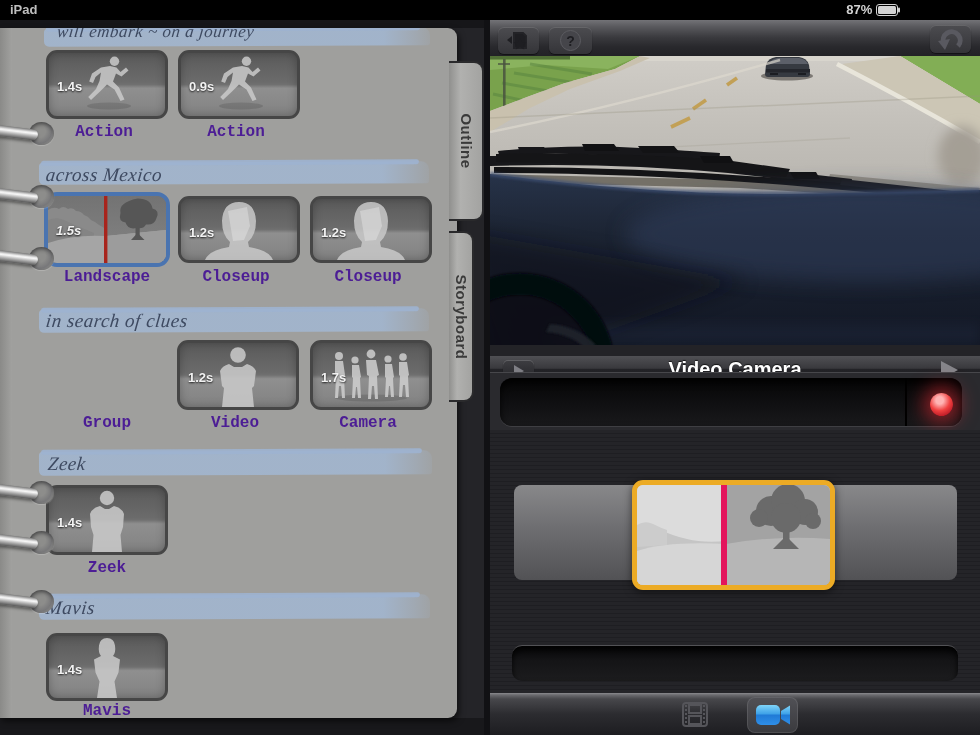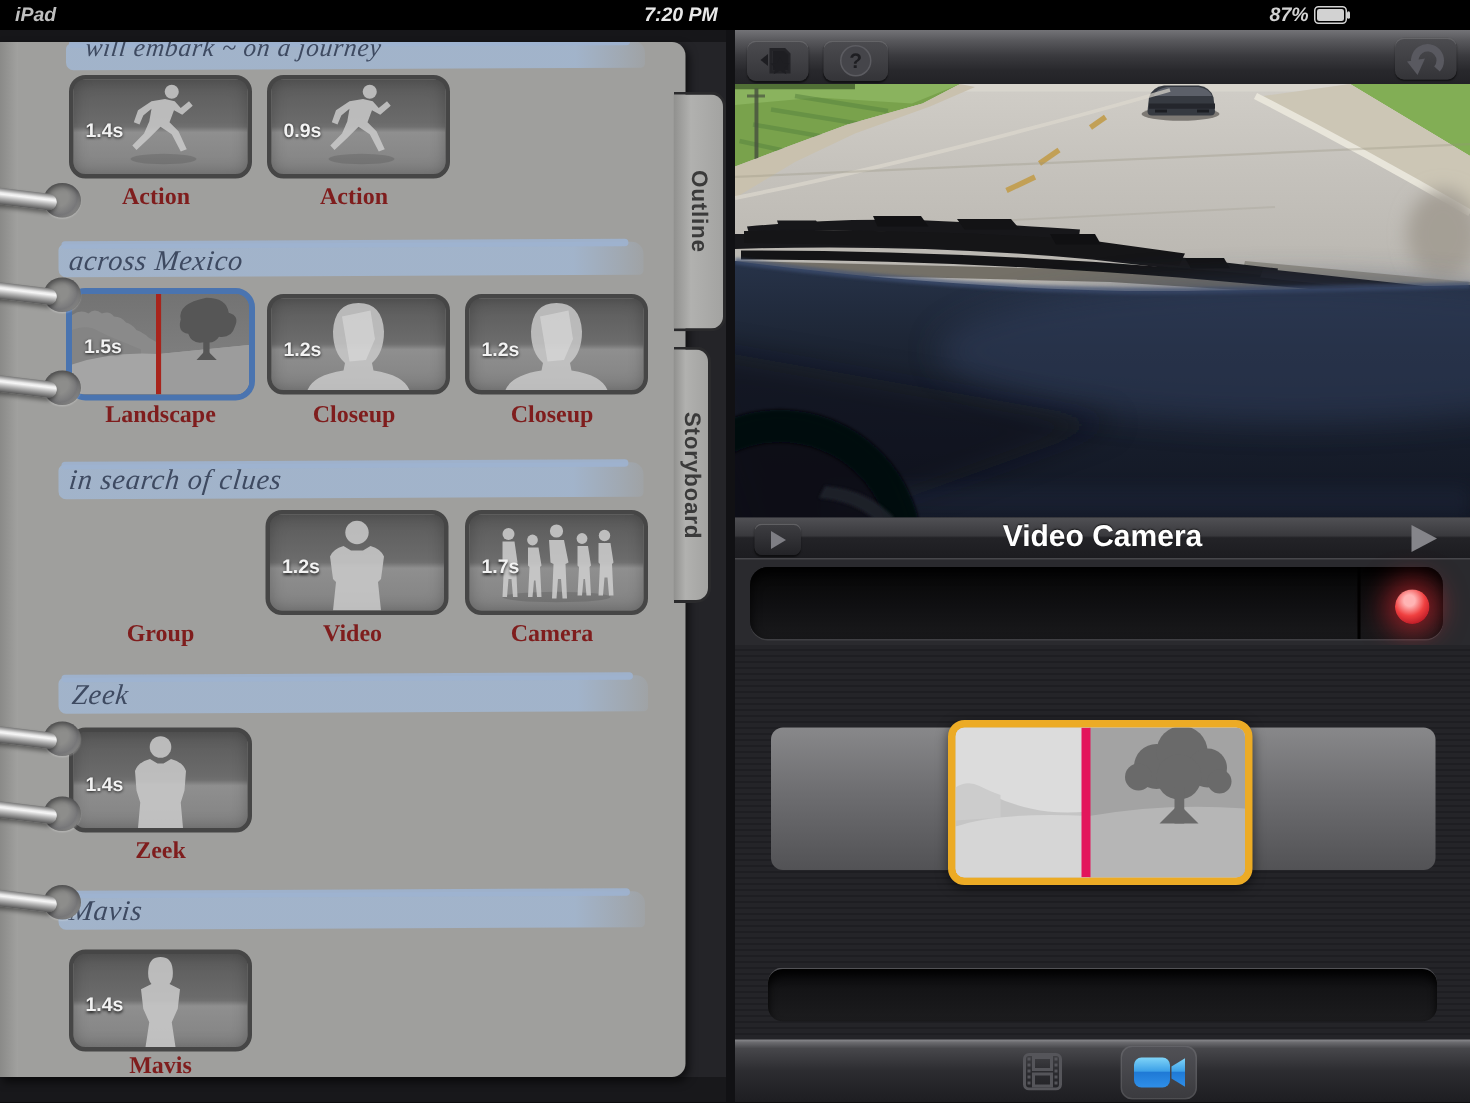--- a/index.html
+++ b/index.html
@@ -1,20 +1,20 @@
 <!DOCTYPE html>
 <html><head>
 <meta charset="utf-8">
 <style>
   html,body{margin:0;padding:0;}
   body{width:980px;height:735px;position:relative;overflow:hidden;background:#000;
        font-family:"Liberation Sans",sans-serif;}
   .abs{position:absolute;}
   
-  #statusbar{left:0;top:0;width:908px;height:20px;background:linear-gradient(#000,#000);color:#d7d7d7;font-style:italic;}
+  #statusbar{left:0;top:0;width:908px;height:20px;background:linear-gradient(#000,#000);color:#d7d7d7;}
   #statusbar .ipad{position:absolute;left:10px;top:2px;font-size:13px;font-weight:bold;color:#bfbfbf;}
   #statusbar .clock{position:absolute;left:0;right:0;top:2px;text-align:center;font-size:13px;font-weight:bold;color:#e8e8e8;}
   #statusbar .batt{position:absolute;right:8px;top:2px;font-size:13px;font-weight:bold;color:#d2d2d2;}
   
   #left{left:0;top:20px;width:490px;height:715px;background:#242428;}
   #left .topstrip{position:absolute;left:0;top:0;width:100%;height:8px;background:#161619;}
   #left .botstrip{position:absolute;left:0;top:698px;width:100%;height:17px;background:#18181b;}
   #left .rstrip{position:absolute;left:484px;top:0;width:6px;height:715px;background:#111114;}
   #page{position:absolute;left:0;top:8px;width:457px;height:690px;background:#9f9f9d;
         border-radius:0 9px 9px 0;box-shadow:2px 3px 6px rgba(0,0,0,.6);overflow:hidden;}
@@ -24,22 +24,22 @@
         border-radius:4px 8px 3px 5px;transform:rotate(-.25deg);}
   .band:before{content:"";position:absolute;left:2px;top:-2px;right:10px;height:5px;
         background:#9db3d0;border-radius:3px;opacity:.9;}
   .hw{position:absolute;font-family:"Liberation Serif",serif;font-style:italic;
       color:#3e4a61;white-space:nowrap;transform:skewX(-6deg);letter-spacing:.5px;}
   .card{position:absolute;width:116px;height:63px;border:3px solid #464646;border-radius:11px;
         background:linear-gradient(#5a5a5a 0%,#6b6b6b 46%,#707070 50%,#8f8f8f 56%,#828282 100%);
         overflow:hidden;box-shadow:inset 0 0 10px rgba(0,0,0,.25);}
   .dur{position:absolute;left:8px;top:42%;font-size:13px;font-weight:bold;color:#f2f2f2;
        text-shadow:0 1px 2px rgba(0,0,0,.8);z-index:3;}
-  .cname{position:absolute;width:122px;text-align:center;font-family:Liberation Serif, serif;
-         font-weight:bold;font-size:16px;color:#7f1d1d;}
+  .cname{position:absolute;width:122px;text-align:center;font-family:Liberation Mono, monospace;
+         font-weight:bold;font-size:16px;color:#4c1d95;}
   .sil{position:absolute;left:0;top:0;}
   
   .ringhole{position:absolute;width:25px;height:23px;border-radius:50%;
      background:radial-gradient(circle at 42% 40%,#8d8d8b 0 30%,#78787a 60%,#8e8e8c 78%,#989896);
      box-shadow:inset 1px 2px 4px rgba(0,0,0,.45),0 1px 1px rgba(255,255,255,.2);}
   .ringbar{position:absolute;width:47px;height:11px;border-radius:5.5px;
      background:linear-gradient(#787878 0%,#e9e9e9 28%,#f6f6f6 38%,#b5b5b5 62%,#565656 100%);
      box-shadow:0 2px 3px rgba(0,0,0,.4);transform:rotate(7deg);}
   
   .tab{position:absolute;background:linear-gradient(90deg,#90908e,#b1b1af 35%,#a3a3a1);
@@ -47,21 +47,21 @@
        color:#3a3a3a;font-weight:bold;font-size:15px;}
   .tab span{position:absolute;left:50%;top:50%;transform:translate(-50%,-50%) rotate(90deg);
        transform-origin:center;white-space:nowrap;letter-spacing:.5px;}
   
   #right{left:490px;top:20px;width:490px;height:715px;background:#232327;}
   #rtoolbar{position:absolute;left:0;top:0;width:490px;height:36px;
      background:linear-gradient(#737377 0%,#5a5a5e 18%,#3a3a3e 48%,#28282c 75%,#222226 100%);
      border-bottom:1px solid #0c0c0e;}
   .tbtn{position:absolute;top:7px;height:27px;border-radius:6px;
      background:linear-gradient(#4c4c50,#343438);box-shadow:inset 0 1px 0 rgba(255,255,255,.14),0 1px 1px rgba(0,0,0,.5);}
-  #titlebar{position:absolute;left:0;top:325px;width:490px;height:27px;
+  #titlebar{position:absolute;left:0;top:336px;width:490px;height:27px;
      background:linear-gradient(#505054 0%,#39393d 45%,#232327 50%,#1c1c20 100%);
      border-bottom:1px solid #09090b;}
   #titlebar .t{position:absolute;width:100%;text-align:center;top:2px;font-size:20px;font-weight:bold;
      color:#fff;text-shadow:0 -1px 1px rgba(0,0,0,.7);}
   #playbtn{position:absolute;left:13px;top:4px;width:31px;height:21px;border-radius:5px;
      background:linear-gradient(#3e3e42,#232327);box-shadow:inset 0 1px 0 rgba(255,255,255,.18),0 1px 1px rgba(0,0,0,.5);}
   #playbtn:after{content:"";position:absolute;left:11px;top:5px;border-left:10px solid #7e7e84;
      border-top:6px solid transparent;border-bottom:6px solid transparent;}
   #fwd{position:absolute;right:22px;top:5px;border-left:17px solid #85858a;
      border-top:9px solid transparent;border-bottom:9px solid transparent;}
@@ -86,21 +86,20 @@
   #btoolbar{position:absolute;left:0;top:673px;width:490px;height:42px;
      background:linear-gradient(#8a8a8e 0,#6a6a6e 2px,#47474b 6px,#2c2c30 50%,#1d1d21 100%);}
   #camerabtn{position:absolute;left:257px;top:4px;width:51px;height:36px;border-radius:8px;
      background:linear-gradient(#515156,#3a3a3e);box-shadow:inset 0 0 0 1px rgba(255,255,255,.10);}
 </style>
 </head>
 <body>
 
 <div class="abs" id="statusbar">
   <span class="ipad">iPad</span>
-  <span class="clock">7:20 PM</span>
   <span class="batt">87% <svg width="24" height="12" viewBox="0 0 24 12" style="vertical-align:-2px">
         <rect x="0.5" y="0.5" width="21" height="11" rx="2.5" fill="none" stroke="#d2d2d2"></rect>
         <rect x="2" y="2" width="18" height="8" rx="1.5" fill="#d2d2d2"></rect>
         <rect x="22" y="3.5" width="2" height="5" rx="1" fill="#d2d2d2"></rect>
       </svg></span>
 </div>
 
 <div class="abs" id="left">
   <div class="topstrip"></div>
     <div class="botstrip"></div>
@@ -129,21 +128,21 @@
             <path d="M25 10 L31.5 11.5 L35.5 16 L41 11.5 L43.5 14.5 L36.5 20.5 L31 17.5 L28 25.5 L34 31.5 L39.5 43.5 L35.5 45 L29.5 33.5 L22 28.5 L14.5 36 L6 44 L3.2 41 L11 33 L14.5 25 L16 16.5 L10.5 21 L8 27 L4.2 25.5 L7 17.5 L16 11.5 Z"></path>
           </g>
         </svg>
       </div>
     <div class="cname" style="left:43px;top:95px;">Action</div>
     <div class="cname" style="left:175px;top:95px;">Action</div>
 
     <div class="band" style="left:39px;top:134px;width:390px;height:22px;"></div>
     <div class="hw" style="left:46px;top:136px;font-size:19px;">across Mexico</div>
     <div class="card" style="left:44px;top:164px;width:118px;height:67px;border:4px solid #4a74b0;border-radius:13px;background:#7c7c7c;">
-      <span class="dur" style="top:40%;">1.5s</span>
+      <span class="dur" style="top:40%;font-style:italic;">1.5s</span>
       <svg class="sil" width="118" height="67" viewBox="0 0 118 67">
         <defs>
             <linearGradient id="lsky" x1="0" y1="0" x2="0" y2="1">
               <stop offset="0" stop-color="#737373"></stop>
               <stop offset="1" stop-color="#858585"></stop>
             </linearGradient>
           </defs>
         <rect width="118" height="67" fill="url(#lsky)"></rect>
         <path d="M0 14 q6 -4 11 -1 q4 -4 9 0 q5 -2 8 2 q5 0 8 4 q4 1 7 5 q5 2 8 5 l7 4 L58 45 L0 48 Z" fill="#8a8a8a"></path>
         <path d="M0 24 q10 -4 18 1 q8 4 16 7 l12 5 L46 45 L0 48 Z" fill="#828282" opacity=".85"></path>

